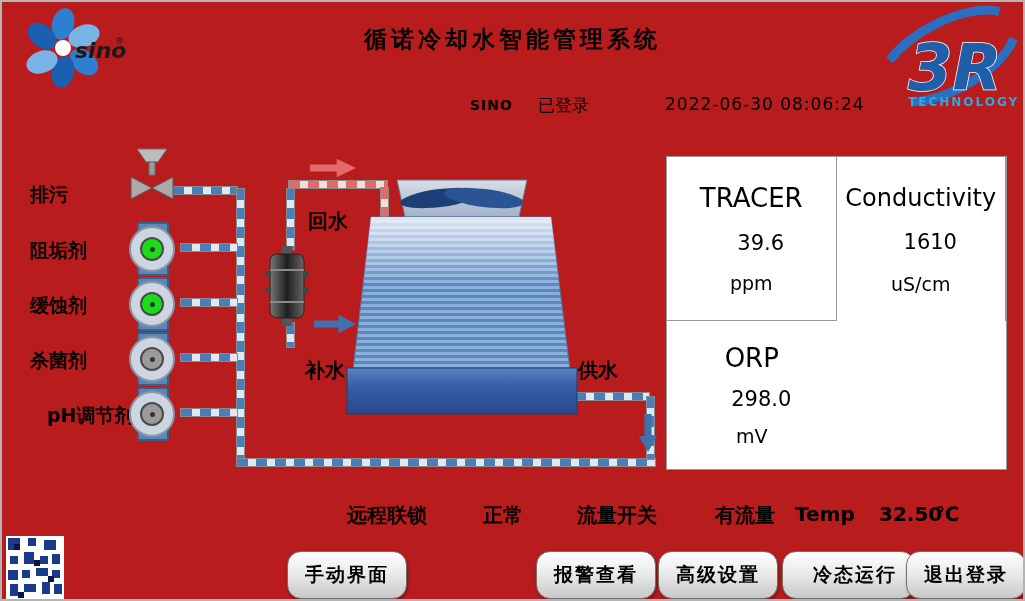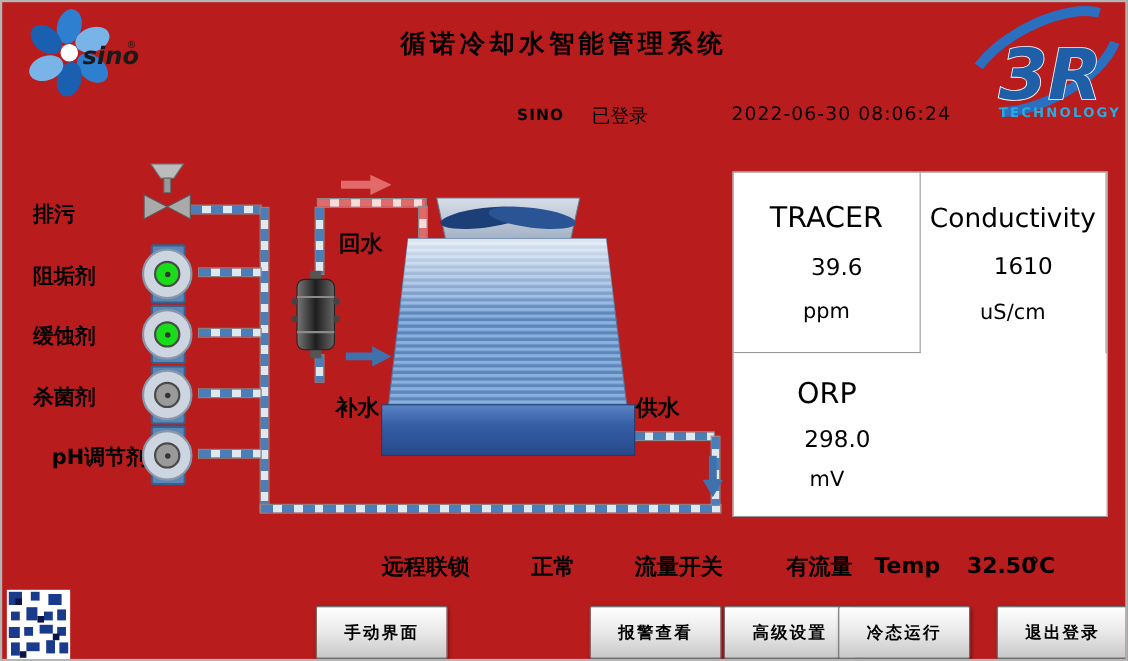--- a/index.html
+++ b/index.html
@@ -53,23 +53,23 @@
   .m-value { font-size:21px;margin-left:19px; }
   .m-unit { font-size:19px; min-height:22px; }
 
   
   .status-text { font-size:20px; font-weight:600; top:500px; }
 
   
   .hmi-btn { position:absolute; top:549px; width:118px; height:46px;
     display:flex; align-items:center; justify-content:center;
     font-family:Liberation Sans, sans-serif;
-    font-size:15px; font-weight:700; letter-spacing:2px; color:#000;
+    font-size:19px; font-weight:700; letter-spacing:2px; color:#000;
     background:linear-gradient(180deg,#ffffff,#e8e8e8 50%,#c8c8c8);
-    border:1px solid #6f6f6f; border-radius:2px;
+    border:1px solid #6f6f6f; border-radius:14px;
     box-shadow:1px 2px 3px rgba(0,0,0,.35), inset 0 1px 0 #fff; cursor:pointer; }
 </style>
 </head>
 <body>
 
 <div id="screen">
 
   <svg class="t" style="left:16px; top:4px;" width="108" height="90" viewBox="0 0 108 90">
     <ellipse cx="45" cy="18" rx="11" ry="16" fill="#2f7fd0" transform="rotate(15 45 18)"></ellipse>
     <ellipse cx="66" cy="30" rx="11" ry="16" fill="#79b4e8" transform="rotate(70 66 30)"></ellipse>
@@ -232,21 +232,21 @@
   <span class="t status-text" style="left:481px;">正常</span>
   <span class="t status-text" style="left:575px;">流量开关</span>
   <span class="t status-text" style="left:713px;text-align:center;">有流量</span>
   <span class="t status-text" style="left:793px;">Temp</span>
   <span class="t status-text" style="left:877px;">32.50</span>
   <span class="t status-text" style="left:933px;">℃</span>
 
   <div class="hmi-btn" style="left:285px;">手动界面</div>
   <div class="hmi-btn" style="left:534px;">报警查看</div>
   <div class="hmi-btn" style="left:656px;">高级设置</div>
-  <div class="hmi-btn" style="left:760px;">冷态运行</div>
+  <div class="hmi-btn" style="left:780px;padding-left:13px;">冷态运行</div>
   <div class="hmi-btn" style="left:904px;">退出登录</div>
 
   <svg class="t" style="left:4px; top:534px;" width="58" height="64" viewBox="0 0 58 64">
     <rect width="58" height="64" fill="#ffffff"></rect>
     <g fill="#1a3a8c">
       <rect x="2" y="2" width="12" height="12"></rect>
         <rect x="22" y="2" width="8" height="8"></rect>
       <rect x="38" y="4" width="12" height="10"></rect>
         <rect x="4" y="20" width="8" height="8"></rect>
       <rect x="18" y="16" width="10" height="12"></rect>

